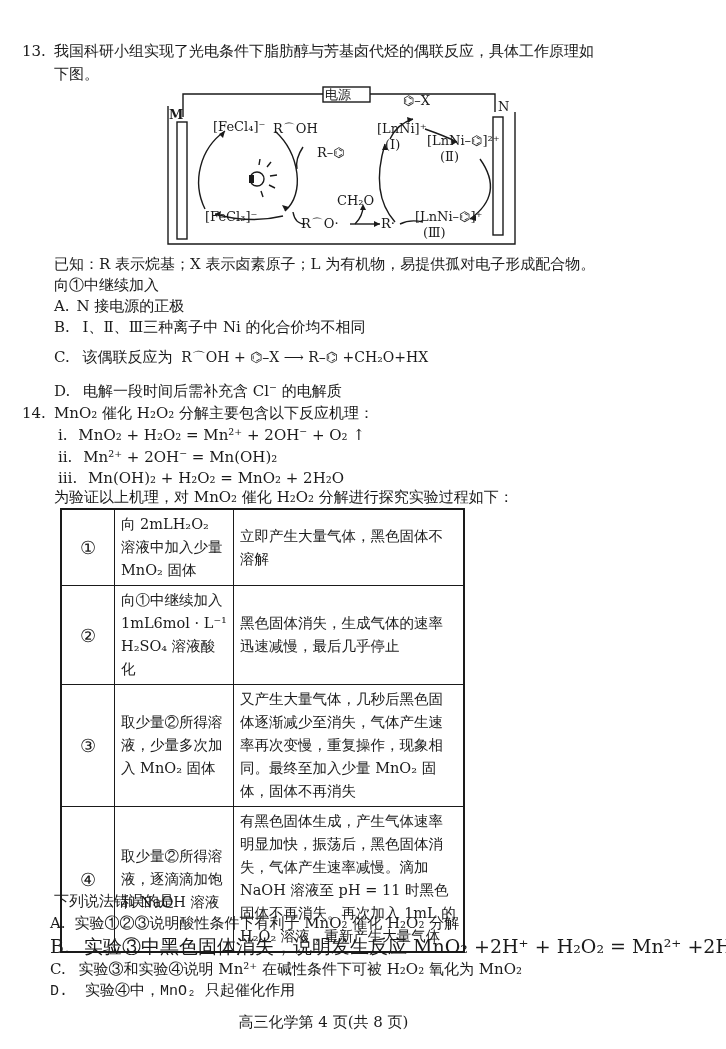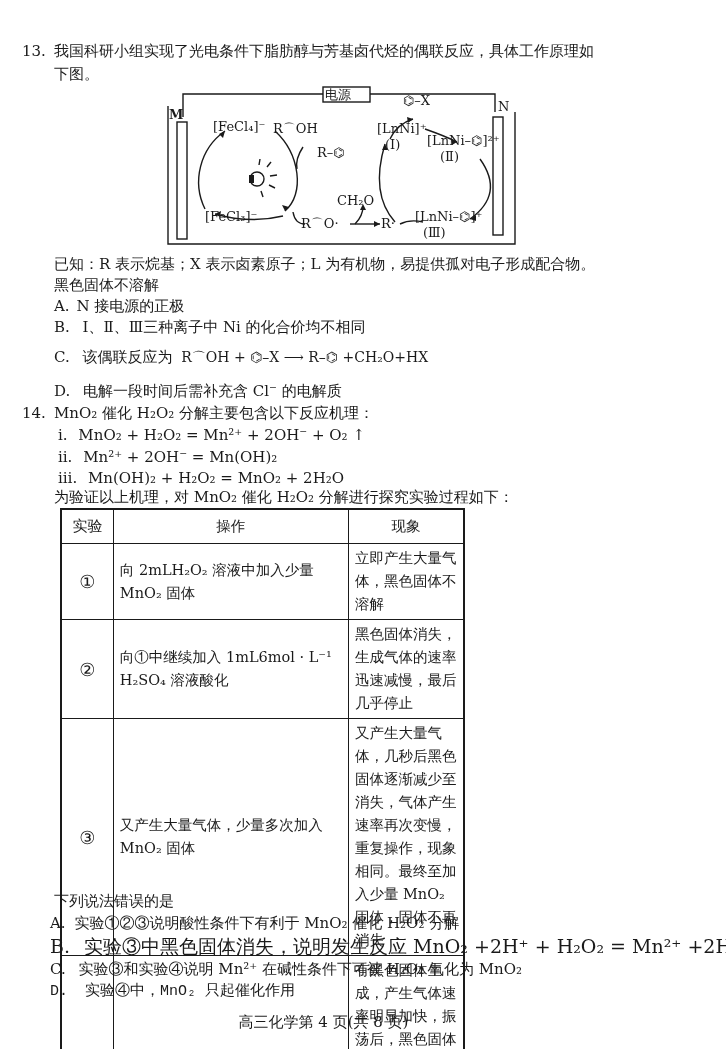--- a/index.html
+++ b/index.html
@@ -99,21 +99,21 @@
   <span class="dlabel" style="left:212px;top:38px;">[LnNi]⁺</span>
   <span class="dlabel" style="left:220px;top:54px;">(Ⅰ)</span>
   <span class="dlabel" style="left:262px;top:50px;">[LnNi–⌬]²⁺</span>
   <span class="dlabel" style="left:275px;top:66px;">(Ⅱ)</span>
   <span class="dlabel" style="left:250px;top:126px;">[LnNi–⌬]⁺</span>
   <span class="dlabel" style="left:258px;top:142px;">(Ⅲ)</span>
   <span class="dlabel" style="left:238px;top:10px;">⌬–X</span>
 </div>
 
 <div class="abs" style="left:54px;top:253px;">已知：R 表示烷基；X 表示卤素原子；L 为有机物，易提供孤对电子形成配合物。</div>
-<div class="abs" style="left:54px;top:274px;">黑色固体不溶解</div>
+<div class="abs" style="left:54px;top:274px;">向①中继续加入</div>
 
 <div class="abs" style="left:54px;top:295px;">
   <span>A.</span>
   <span style="margin-left:2px;">N 接电源的正极</span>
 </div>
 <div class="abs" style="left:54px;top:316px;">
   <span>B.</span>
   <span style="margin-left:8px;">Ⅰ、Ⅱ、Ⅲ三种离子中 Ni 的化合价均不相同</span>
 </div>
 <div class="abs" style="left:54px;top:346px;">
@@ -137,38 +137,33 @@
   <span style="margin-left:6px;">Mn²⁺ + 2OH⁻ = Mn(OH)₂</span>
 </div>
 <div class="abs" style="left:58px;top:467px;">
   <span>ⅲ.</span>
   <span style="margin-left:6px;">Mn(OH)₂ + H₂O₂ = MnO₂ + 2H₂O</span>
 </div>
 <div class="abs" style="left:54px;top:486px;">为验证以上机理，对 MnO₂ 催化 H₂O₂ 分解进行探究实验过程如下：</div>
 
 <table class="exp">
   <tbody>
-      <tr>
-    <th class="c1" style="font-size:15px;">实验</th>
-    <th class="c2">操作</th>
-    <th class="c3">现象</th>
-  </tr>
   <tr style="height:65px;">
     <td class="c1">①</td>
     <td>向 2mLH₂O₂ 溶液中加入少量 MnO₂ 固体</td>
     <td>立即产生大量气体，黑色固体不溶解</td>
   </tr>
   <tr style="height:55px;">
     <td class="c1">②</td>
     <td>向①中继续加入 1mL6mol · L⁻¹ H₂SO₄ 溶液酸化</td>
     <td>黑色固体消失，生成气体的速率迅速减慢，最后几乎停止</td>
   </tr>
   <tr style="height:105px;">
     <td class="c1">③</td>
-    <td>又产生大量气体，少量多次加入 MnO₂ 固体</td>
+    <td>取少量②所得溶液，少量多次加入 MnO₂ 固体</td>
     <td>又产生大量气体，几秒后黑色固体逐渐减少至消失，气体产生速率再次变慢，重复操作，现象相同。最终至加入少量 MnO₂ 固体，固体不再消失</td>
   </tr>
   <tr style="height:120px;">
     <td class="c1">④</td>
     <td>取少量②所得溶液，逐滴滴加饱和 NaOH 溶液</td>
     <td>有黑色固体生成，产生气体速率明显加快，振荡后，黑色固体消失，气体产生速率减慢。滴加 NaOH 溶液至 pH = 11 时黑色固体不再消失。再次加入 1mL 的 H₂O₂ 溶液，重新产生大量气体</td>
   </tr>
 </tbody>
   </table>
 

